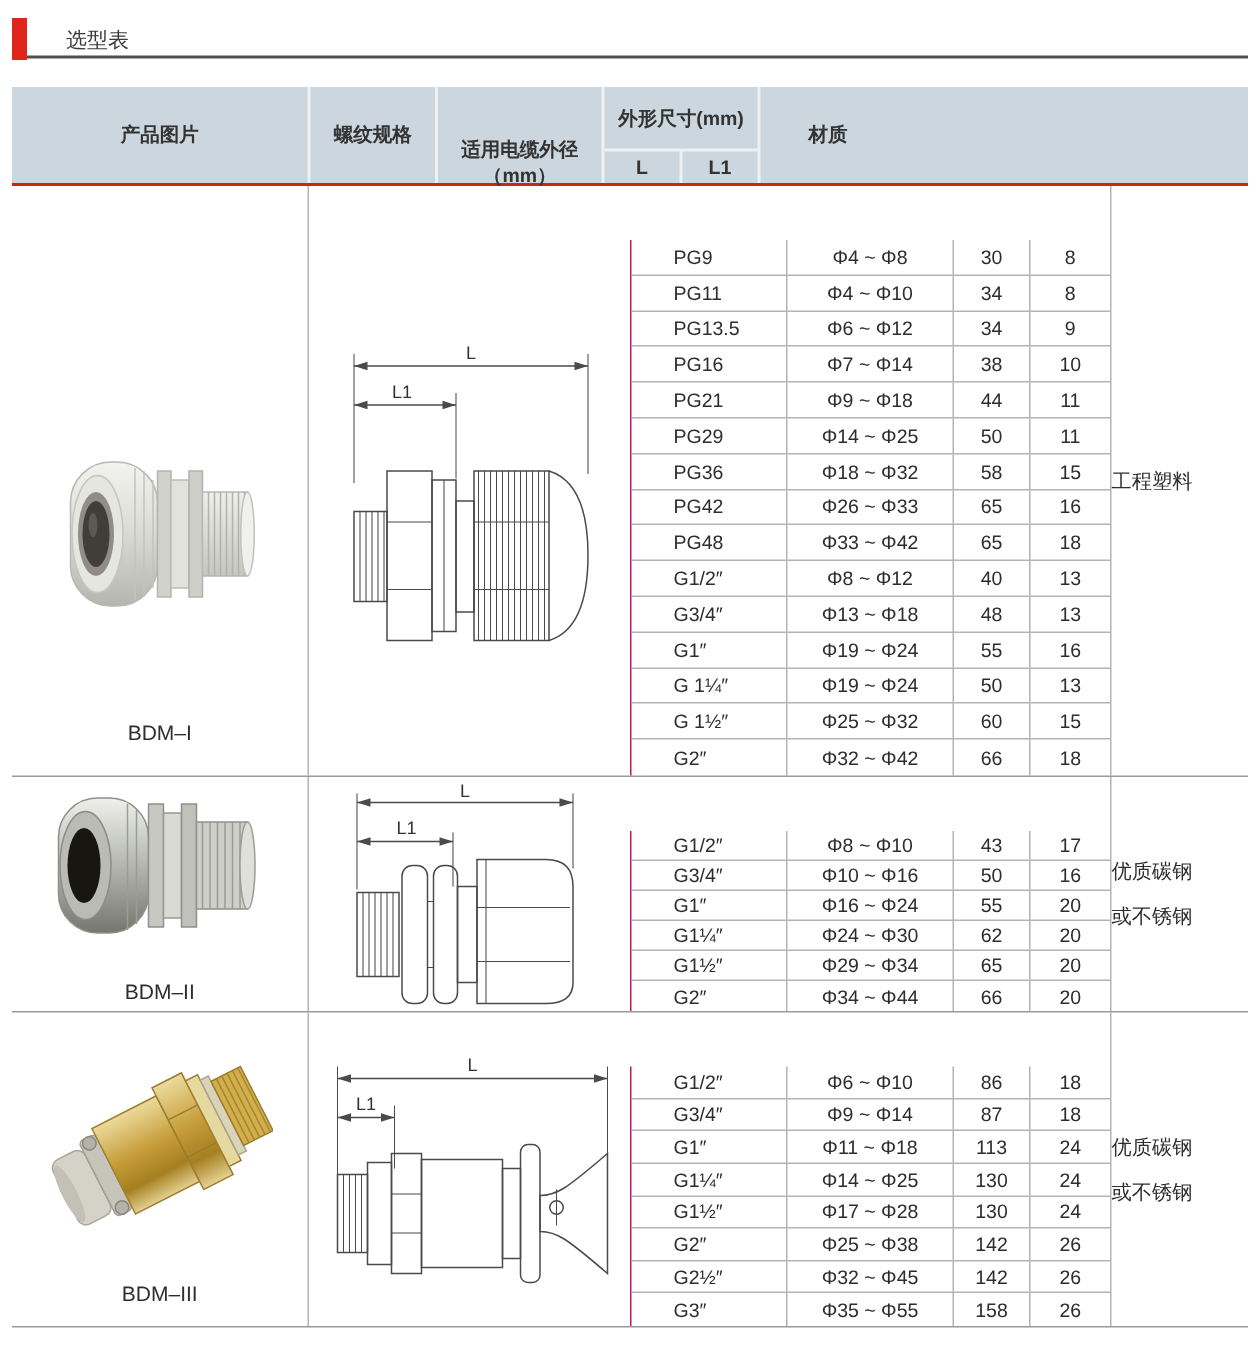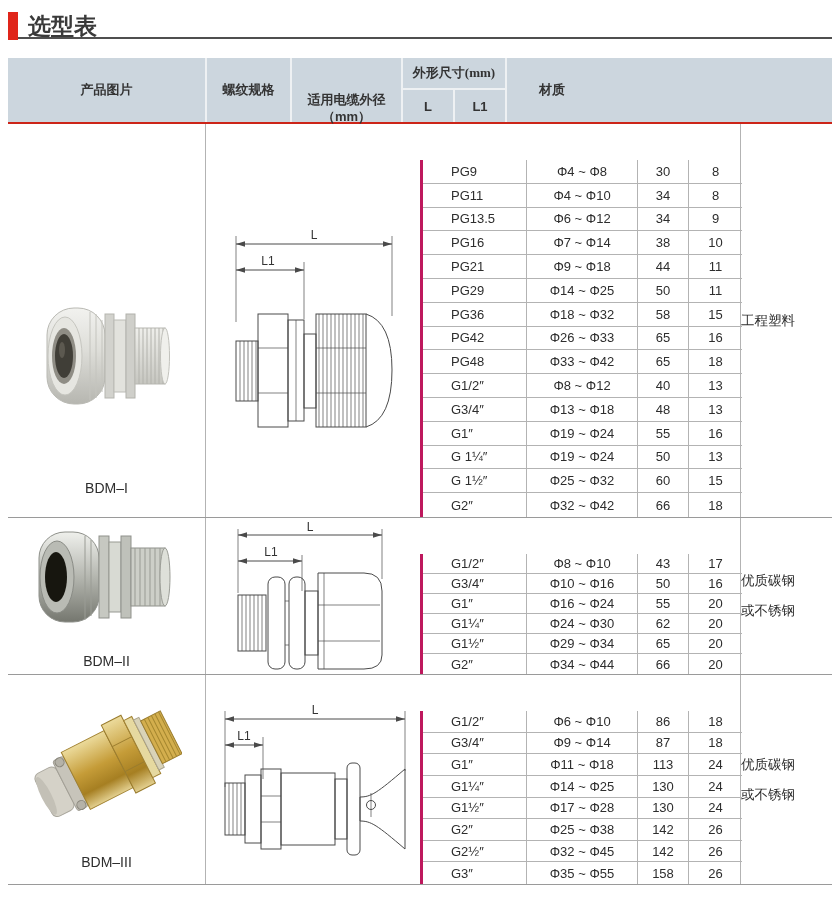--- a/index.html
+++ b/index.html
@@ -3,46 +3,46 @@
 <meta charset="utf-8">
 <style>
   html,body{margin:0;padding:0;background:#fff;}
   body{width:840px;height:898px;position:relative;overflow:hidden;
        font-family:"Liberation Sans","DejaVu Sans",sans-serif;color:#333;}
 
   
   .titlebar{position:absolute;left:8px;top:11px;width:824px;height:32px;}
   .title-rule{position:absolute;left:0;top:26px;width:100%;height:2px;background:#4f4f4f;}
   .red-block{position:absolute;left:0;top:1px;width:10px;height:28px;background:#e0251a;}
-  .page-title{position:absolute;left:20px;top:1px;font-size:23px;font-weight:bold;color:#3a3a3a;line-height:28px;}
+  .page-title{position:absolute;left:36px;top:1px;font-size:14px;font-weight:normal;color:#3a3a3a;line-height:28px;}
 
   
   .tbl{position:absolute;left:8px;top:58px;width:824px;}
   .thead{display:flex;height:64px;background:#ccd6de;font-weight:bold;font-size:13px;color:#333;}
   .th{display:flex;align-items:center;justify-content:center;box-sizing:border-box;text-align:center;}
   .th + .th{border-left:2px solid #eef1f3;}
   .w1{width:197px}.w2{width:215px}.w3{width:85px}.w4{width:111px}.w5{width:104px}.w7{width:92px}
   .th-dims{flex-direction:column;padding:0;}
-  .th-dims-top{height:32px;width:100%;display:flex;align-items:center;justify-content:center;
-               border-bottom:2px solid #eef1f3;box-sizing:border-box;font-family:Liberation Serif, serif;}
+  .th-dims-top{height:43px;width:100%;display:flex;align-items:center;justify-content:center;
+               border-bottom:2px solid #eef1f3;box-sizing:border-box;}
   .th-dims-bottom{flex:1;width:100%;display:flex;}
   .th-sub{flex:1;display:flex;align-items:center;justify-content:center;box-sizing:border-box;}
   .th-sub + .th-sub{border-left:2px solid #eef1f3;}
   .two-line{line-height:17px;margin-top:36px;}
   .red-rule{height:2px;background:#cc2418;}
 
   .tbody{border-bottom:1px solid #9a9a9a;}
   .section{display:flex;box-sizing:border-box;}
   .section + .section{border-top:1px solid #9a9a9a;}
   .s1{height:393px}.s2{height:157px}.s3{height:210px}
 
   .col-photo{width:197px;position:relative;}
   .col-draw{width:215px;border-left:1px solid #b3b3b3;box-sizing:border-box;
             display:flex;justify-content:center;align-items:flex-start;}
-  .col-rows{width:320px;border-left:3px solid #be185d;box-sizing:border-box;
+  .col-rows{width:320px;border-left:1px solid #be185d;box-sizing:border-box;
             display:grid;grid-template-columns:104px 111px 51px 53px;grid-auto-rows:1fr;margin-top:36px;}
   .col-mat{width:92px;border-left:1px solid #b3b3b3;box-sizing:border-box;
            display:flex;flex-direction:column;justify-content:center;
            gap:12px;font-size:13.5px;color:#2d2d2d;}
   .cell{display:flex;align-items:center;justify-content:center;font-size:13px;color:#2d2d2d;
         border-bottom:1px solid #b3b3b3;box-sizing:border-box;white-space:nowrap;}
   .c-spec{justify-content:flex-start;padding-left:28px;border-right:1px solid #b3b3b3;}
   .c-od{border-right:1px solid #b3b3b3;}
   .c-l{border-right:1px solid #b3b3b3;}
   .lastrow{border-bottom:none;}

